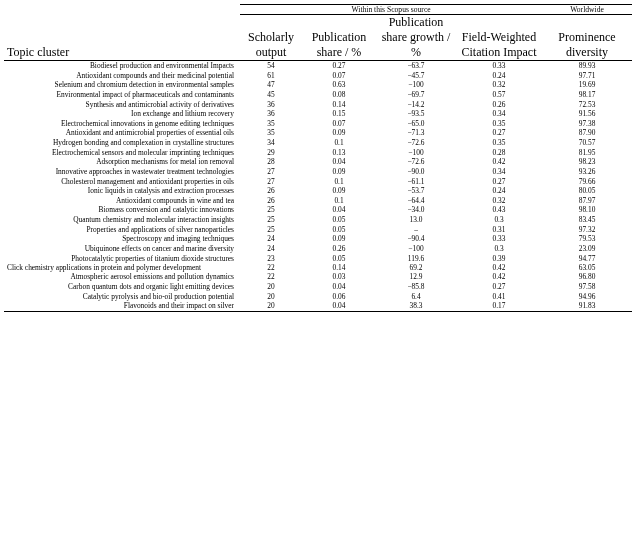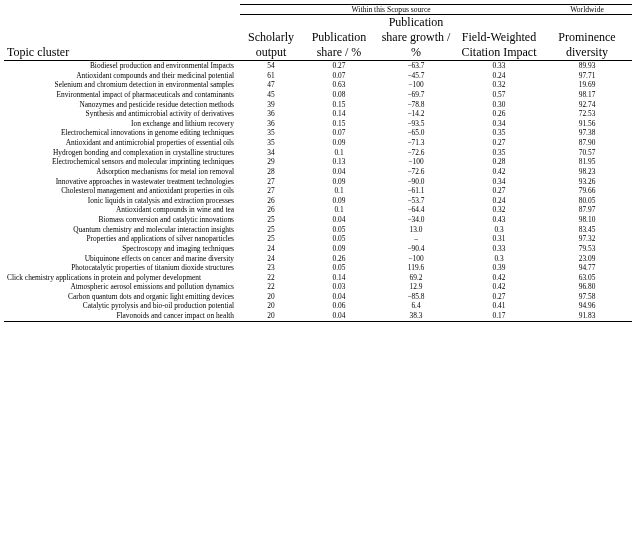--- a/index.html
+++ b/index.html
@@ -145,28 +145,20 @@
         </tr>
         <tr>
           <td class="cluster">Environmental impact of pharmaceuticals and contaminants</td>
           <td>45</td>
           <td>0.08</td>
           <td>−69.7</td>
           <td>0.57</td>
           <td>98.17</td>
         </tr>
         <tr>
-          <td class="cluster">Nanozymes and pesticide residue detection methods</td>
-          <td>39</td>
-          <td>0.15</td>
-          <td>−78.8</td>
-          <td>0.30</td>
-          <td>92.74</td>
-        </tr>
-        <tr>
           <td class="cluster">Synthesis and antimicrobial activity of derivatives</td>
           <td>36</td>
           <td>0.14</td>
           <td>−14.2</td>
           <td>0.26</td>
           <td>72.53</td>
         </tr>
         <tr>
           <td class="cluster">Ion exchange and lithium recovery</td>
           <td>36</td>
@@ -321,21 +313,21 @@
         </tr>
         <tr>
           <td class="cluster">Catalytic pyrolysis and bio-oil production potential</td>
           <td>20</td>
           <td>0.06</td>
           <td>6.4</td>
           <td>0.41</td>
           <td>94.96</td>
         </tr>
         <tr class="bottom-rule">
-          <td class="cluster bottom-rule">Flavonoids and cancer impact on health</td>
+          <td class="cluster bottom-rule">Flavonoids and their impact on silver</td>
           <td class="bottom-rule">20</td>
           <td class="bottom-rule">0.04</td>
           <td class="bottom-rule">38.3</td>
           <td class="bottom-rule">0.17</td>
           <td class="bottom-rule">91.83</td>
         </tr>
       </tbody>
   </table>
 </div>
 

